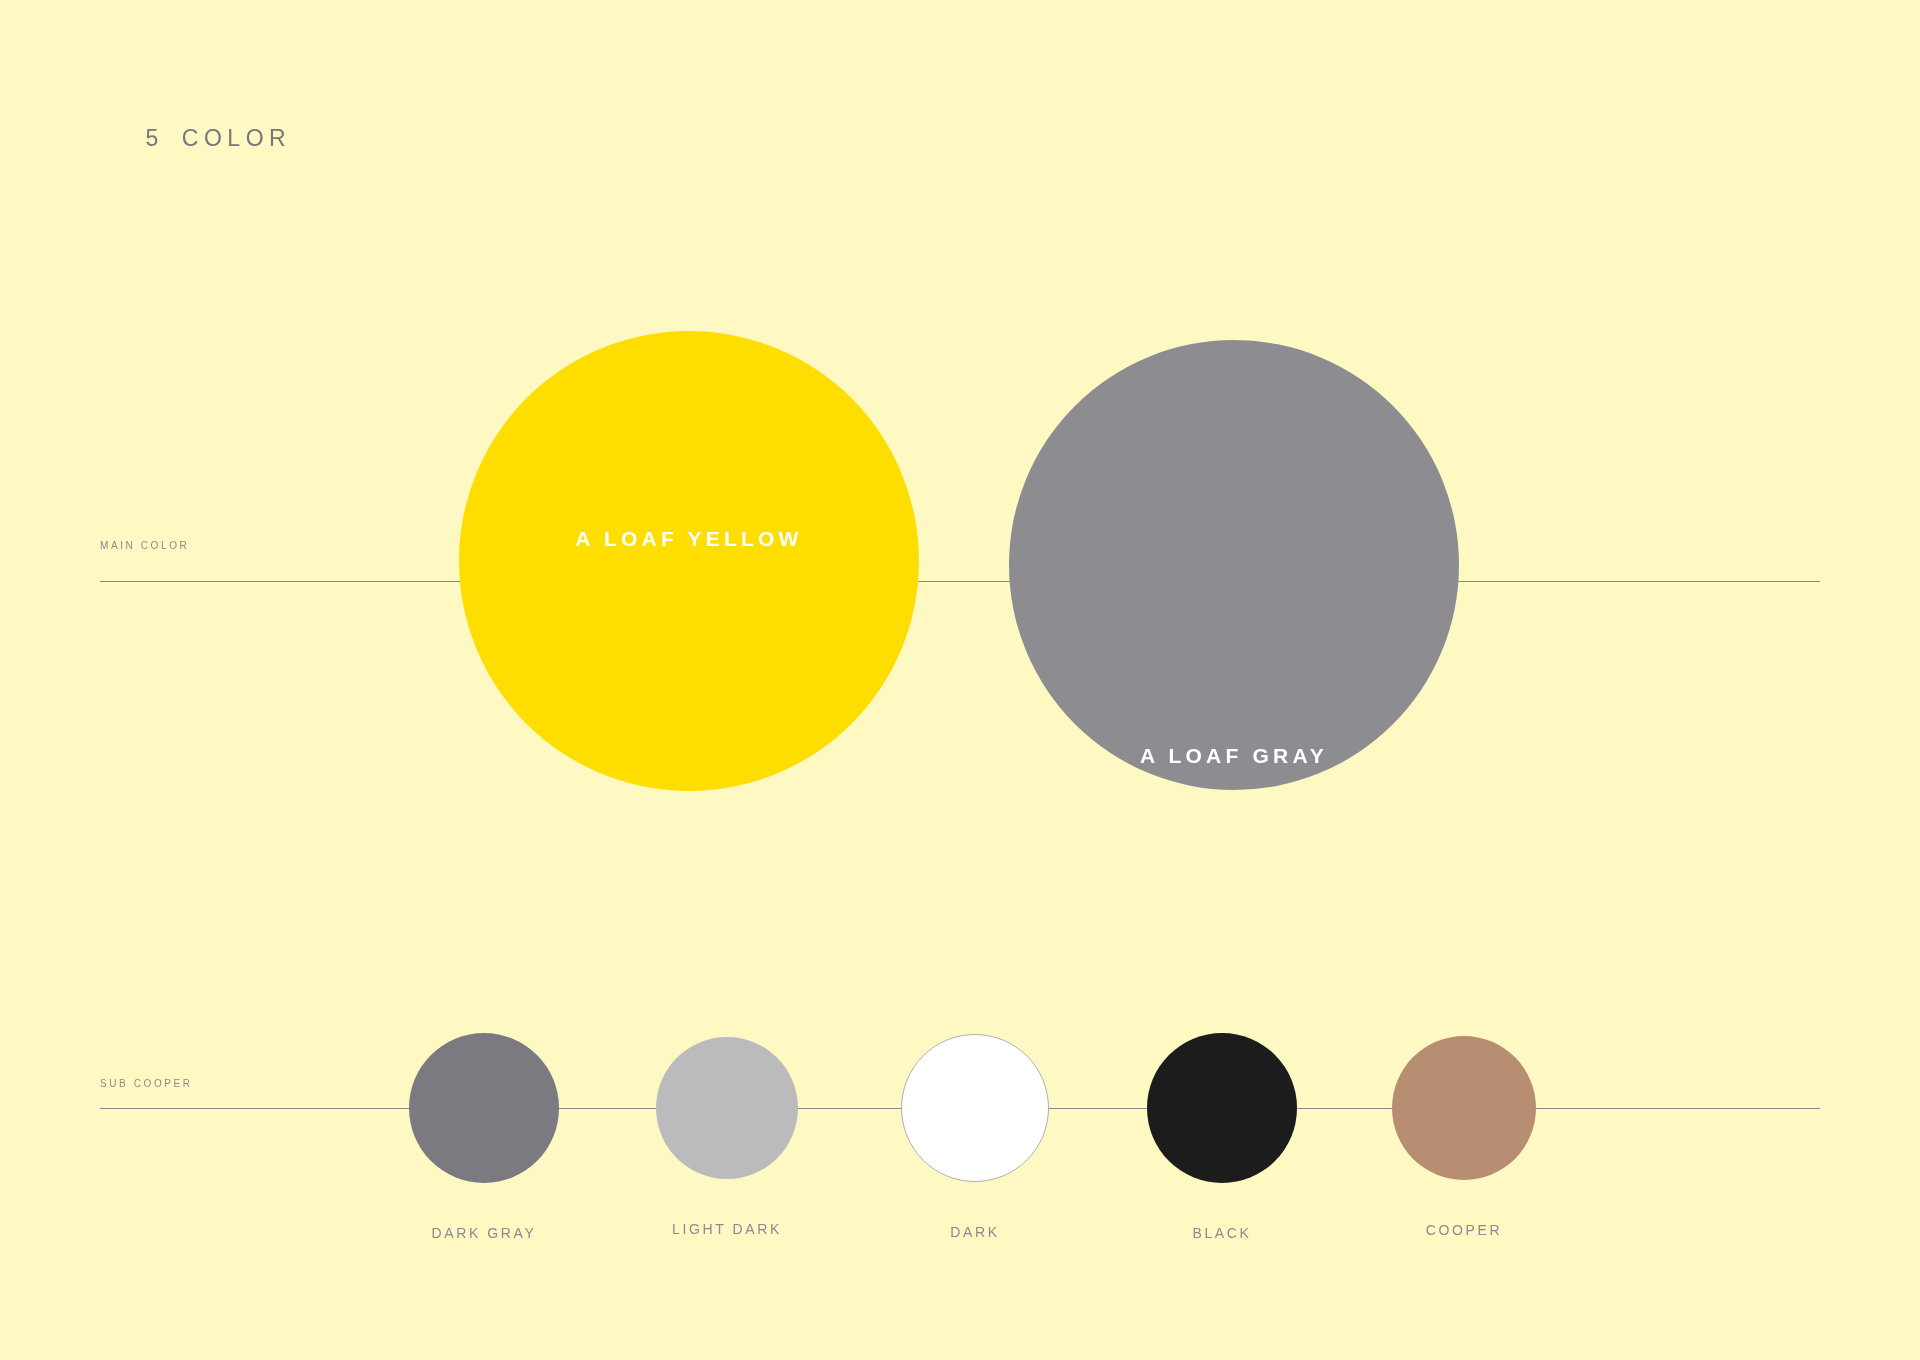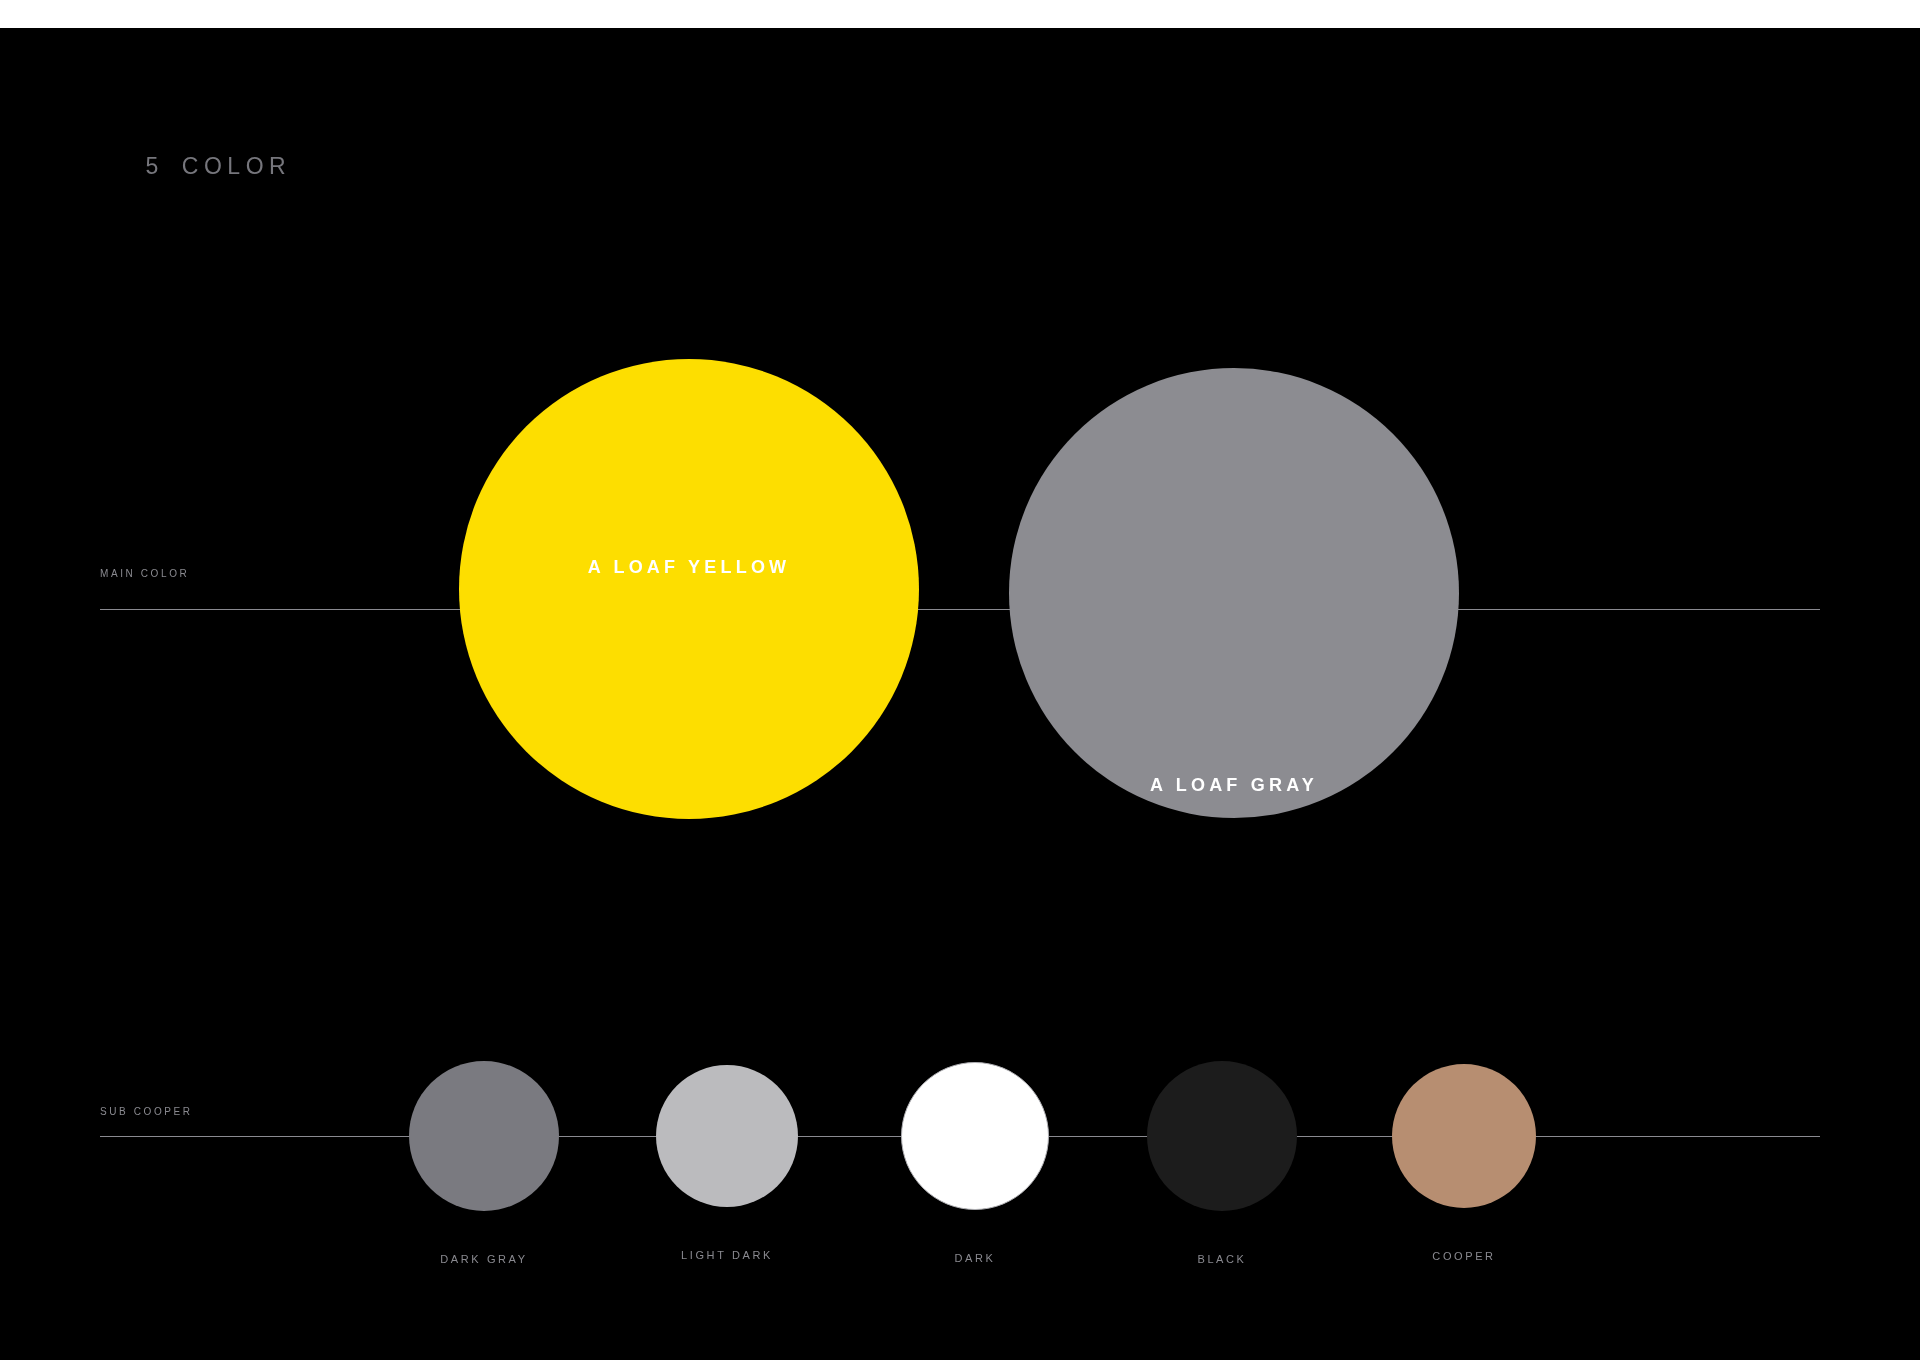--- a/index.html
+++ b/index.html
@@ -12,22 +12,21 @@
     height: 1360px;
     position: relative;
     font-family: "Liberation Sans", sans-serif;
     -webkit-font-smoothing: antialiased;
     overflow: hidden;
   }
 
   .page {
     position: absolute;
     inset: 0;
-    background: #000000;
-    margin-top: 28px;
+    background: #fef9c3;
   }
 
   
   .page-title {
     position: absolute;
     left: 98px;
     top: 98px;
     font-size: 23px;
     font-weight: 400;
     letter-spacing: 5.5px;
@@ -72,21 +71,21 @@
   }
 
   .main-swatch {
     position: absolute;
     border-radius: 50%;
     display: flex;
     align-items: center;
     justify-content: center;
   }
   .main-swatch .swatch-label {
-    font-size: 18px;
+    font-size: 21px;
     font-weight: 700;
     letter-spacing: 4.2px;
     color: #ffffff;
     white-space: nowrap;
     position: relative;
     top: -22px;
   }
 
   #swatch-yellow {
     left: 459px;
@@ -126,21 +125,21 @@
     border-radius: 50%;
     left: 50%;
     top: 0;
     transform: translate(-50%, -50%);
     box-sizing: border-box;
   }
   .sub-caption {
     position: absolute;
     left: 50%;
     transform: translateX(-50%);
-    font-size: 11px;
+    font-size: 14px;
     font-weight: 400;
     letter-spacing: 2.6px;
     color: #8a8a90;
     white-space: nowrap;
     text-align: center;
   }
 </style>
 </head>
 <body style="background: rgb(255, 255, 255);">
 

